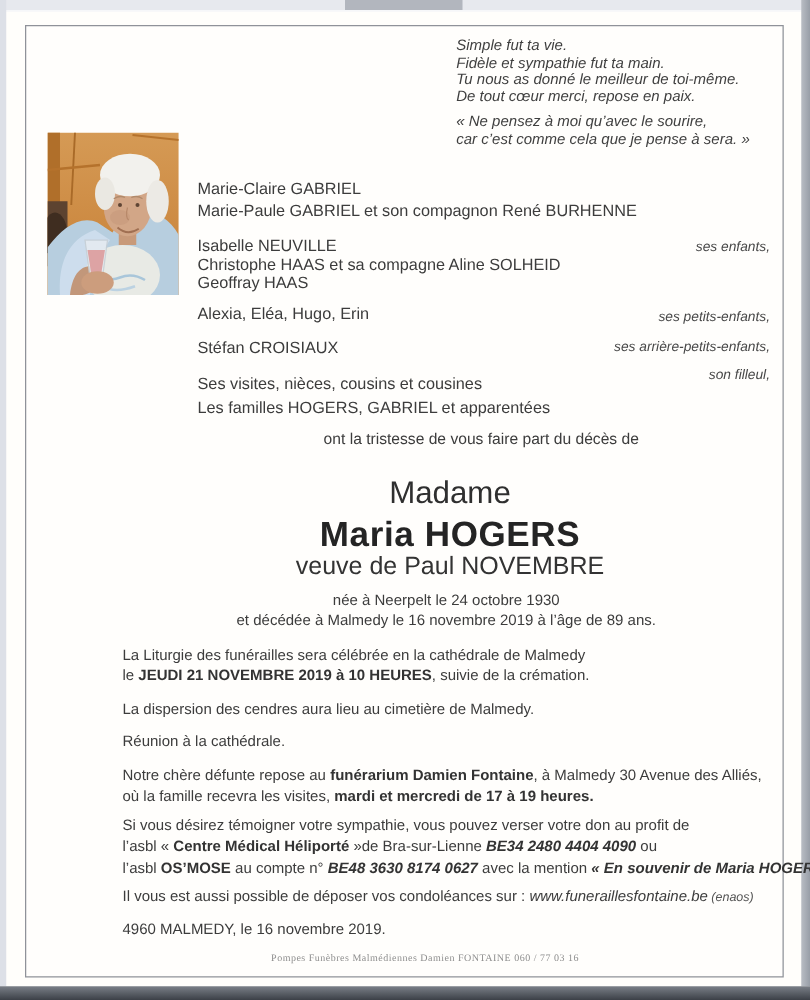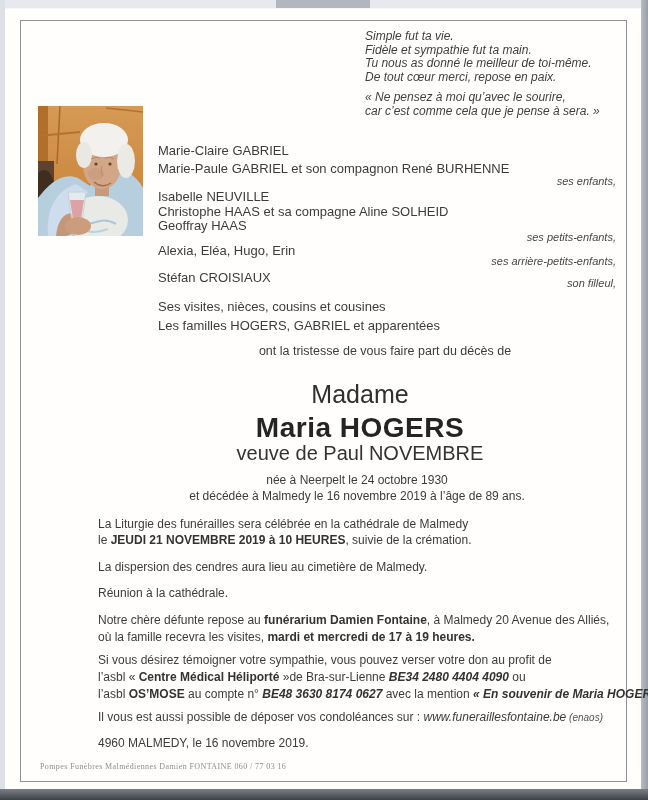--- a/index.html
+++ b/index.html
@@ -11,34 +11,34 @@
   .frame-top-handle{position:absolute;left:276px;top:0;width:94px;height:8px;background:#b2b6be;}
   .frame-left{position:absolute;left:0;top:0;width:5px;height:789px;background:#dde0e7;}
   .frame-right{position:absolute;left:641px;top:0;width:7px;height:789px;background:linear-gradient(90deg,#b9bdc4,#989ea7);}
   .frame-bottom{position:absolute;left:0;top:789px;width:648px;height:11px;background:linear-gradient(180deg,#7a7f87,#3c4047);}
   .page-border{position:absolute;left:20px;top:20px;width:605px;height:760px;border:1px solid #8f9299;background:#fffefc;}
 
   
   .abs{position:absolute;}
   .quote{left:365px;width:255px;font-style:italic;font-size:12px;line-height:13.5px;color:#3f3f3f;}
   .nameline{left:158px;font-size:13px;white-space:nowrap;}
-  .relline{right:32px;text-align:right;font-size:11px;font-style:italic;color:#474747;white-space:nowrap;}
+  .relline{right:32px;text-align:right;font-size:11px;font-style:italic;color:#474747;white-space:nowrap;margin-top:17px;}
   .centerwide{left:150px;width:470px;text-align:center;}
   .centerttl{left:100px;width:520px;text-align:center;}
   .bodyline{left:98px;font-size:12px;white-space:nowrap;}
   .centerlife{left:97px;width:520px;text-align:center;font-size:12px;white-space:nowrap;}
   .b{font-weight:bold;color:#333;}
   .bi{font-weight:bold;font-style:italic;color:#333;}
   .i{font-style:italic;}
   .small-i{font-style:italic;font-size:10px;color:#555;}
   .announce{font-size:12.5px;}
   .ttl-madame{font-size:25px;color:#2f2f2f;}
   .ttl-name{font-size:28px;font-weight:bold;color:#242424;letter-spacing:0.5px;}
   .ttl-widow{font-size:20px;color:#333;}
-  .footerline{left:40px;width:600px;text-align:left;font-family:"Liberation Serif",serif;font-size:8px;color:#8e8e8e;letter-spacing:0.4px;}
+  .footerline{left:40px;width:600px;text-align:center;font-family:"Liberation Serif",serif;font-size:8px;color:#8e8e8e;letter-spacing:0.4px;}
   .photo{position:absolute;left:38px;top:106px;width:105px;height:130px;}
 </style>
 </head>
 <body>
 
 <div class="stage">
 
   <div class="frame-top"></div>
   <div class="frame-top-handle"></div>
   <div class="frame-left"></div>
@@ -119,21 +119,21 @@
 
   <div class="abs bodyline" style="top:517px">La Liturgie des funérailles sera célébrée en la cathédrale de Malmedy</div>
   <div class="abs bodyline" style="top:533px">
     <span>le </span><span class="b">JEUDI 21 NOVEMBRE 2019 à 10 HEURES</span><span>, suivie de la crémation.</span>
   </div>
 
   <div class="abs bodyline" style="top:560px">La dispersion des cendres aura lieu au cimetière de Malmedy.</div>
   <div class="abs bodyline" style="top:586px">Réunion à la cathédrale.</div>
 
   <div class="abs bodyline" style="top:613px">
-    <span>Notre chère défunte repose au </span><span class="b">funérarium Damien Fontaine</span><span>, à Malmedy 20 Avenue des Alliés,</span>
+    <span>Notre chère défunte repose au </span><span class="b">funérarium Damien Fontaine</span><span>, à Malmedy 30 Avenue des Alliés,</span>
   </div>
   <div class="abs bodyline" style="top:630px">
     <span>où la famille recevra les visites, </span><span class="b">mardi et mercredi de 17 à 19 heures.</span>
   </div>
 
   <div class="abs bodyline" style="top:653px">Si vous désirez témoigner votre sympathie, vous pouvez verser votre don au profit de</div>
   <div class="abs bodyline" style="top:670px">
     <span>l’asbl « </span><span class="b">Centre Médical Héliporté</span><span> »de Bra-sur-Lienne </span><span class="bi">BE34 2480 4404 4090</span><span> ou</span>
   </div>
   <div class="abs bodyline" style="top:687px">

